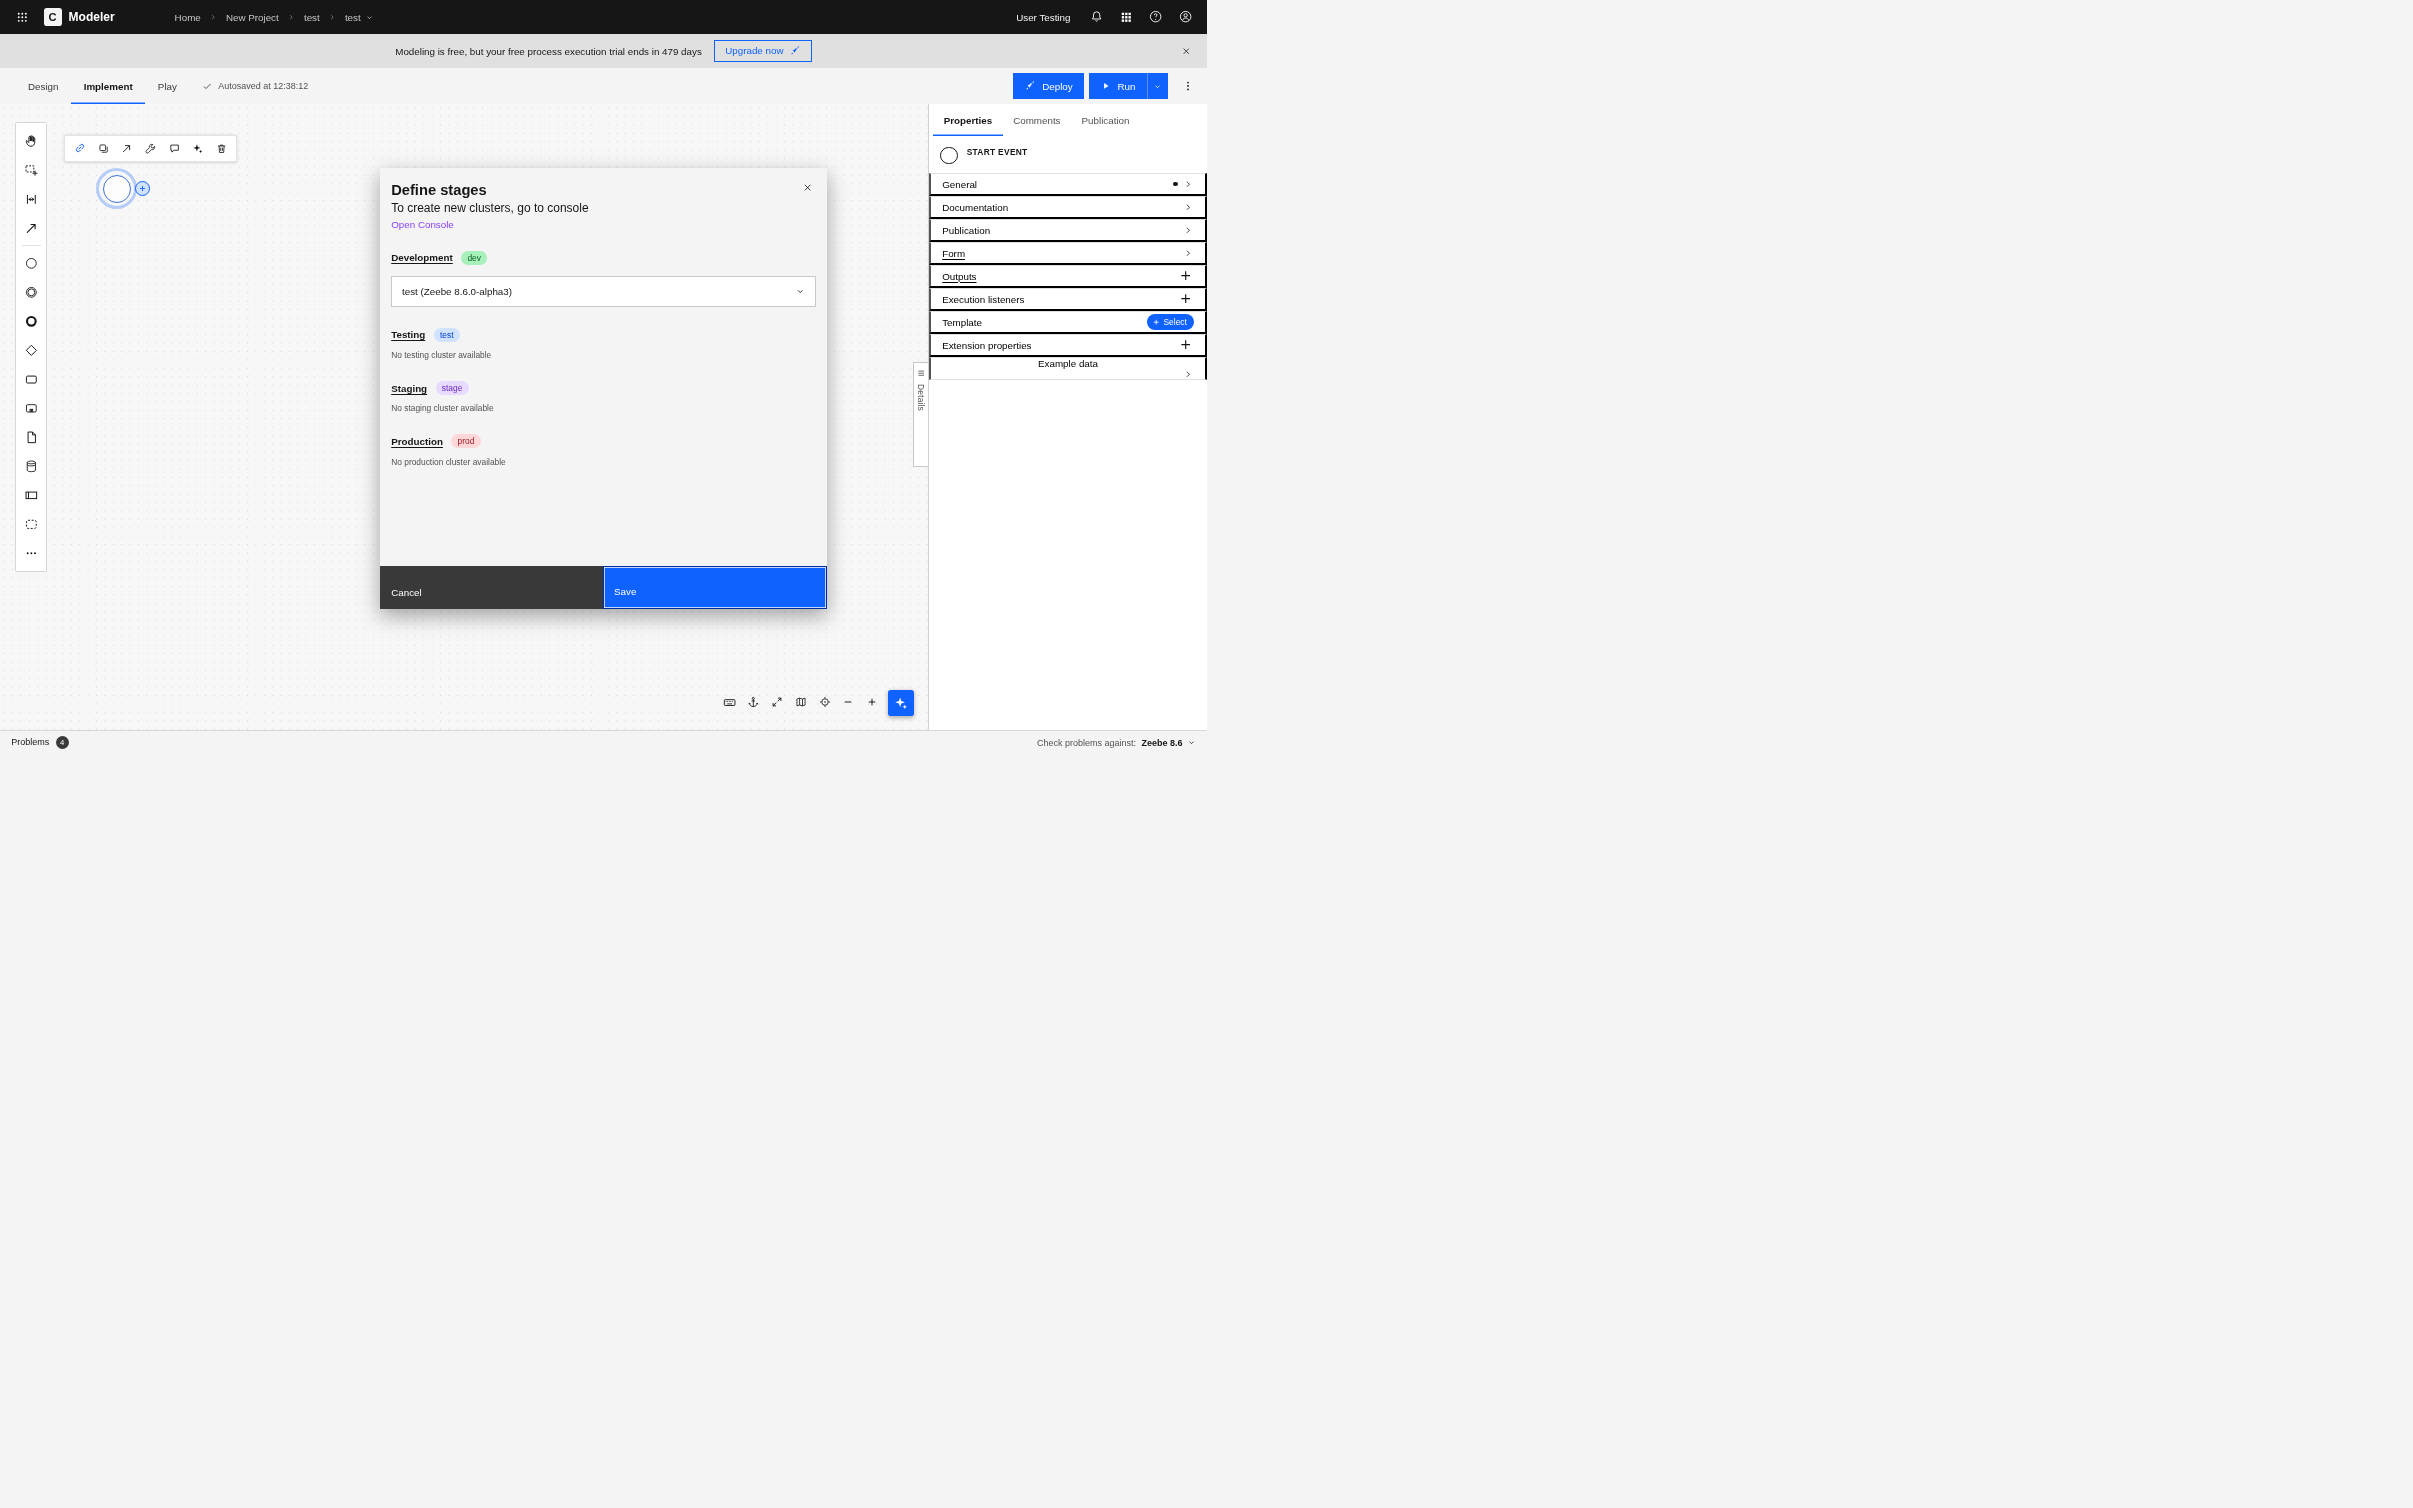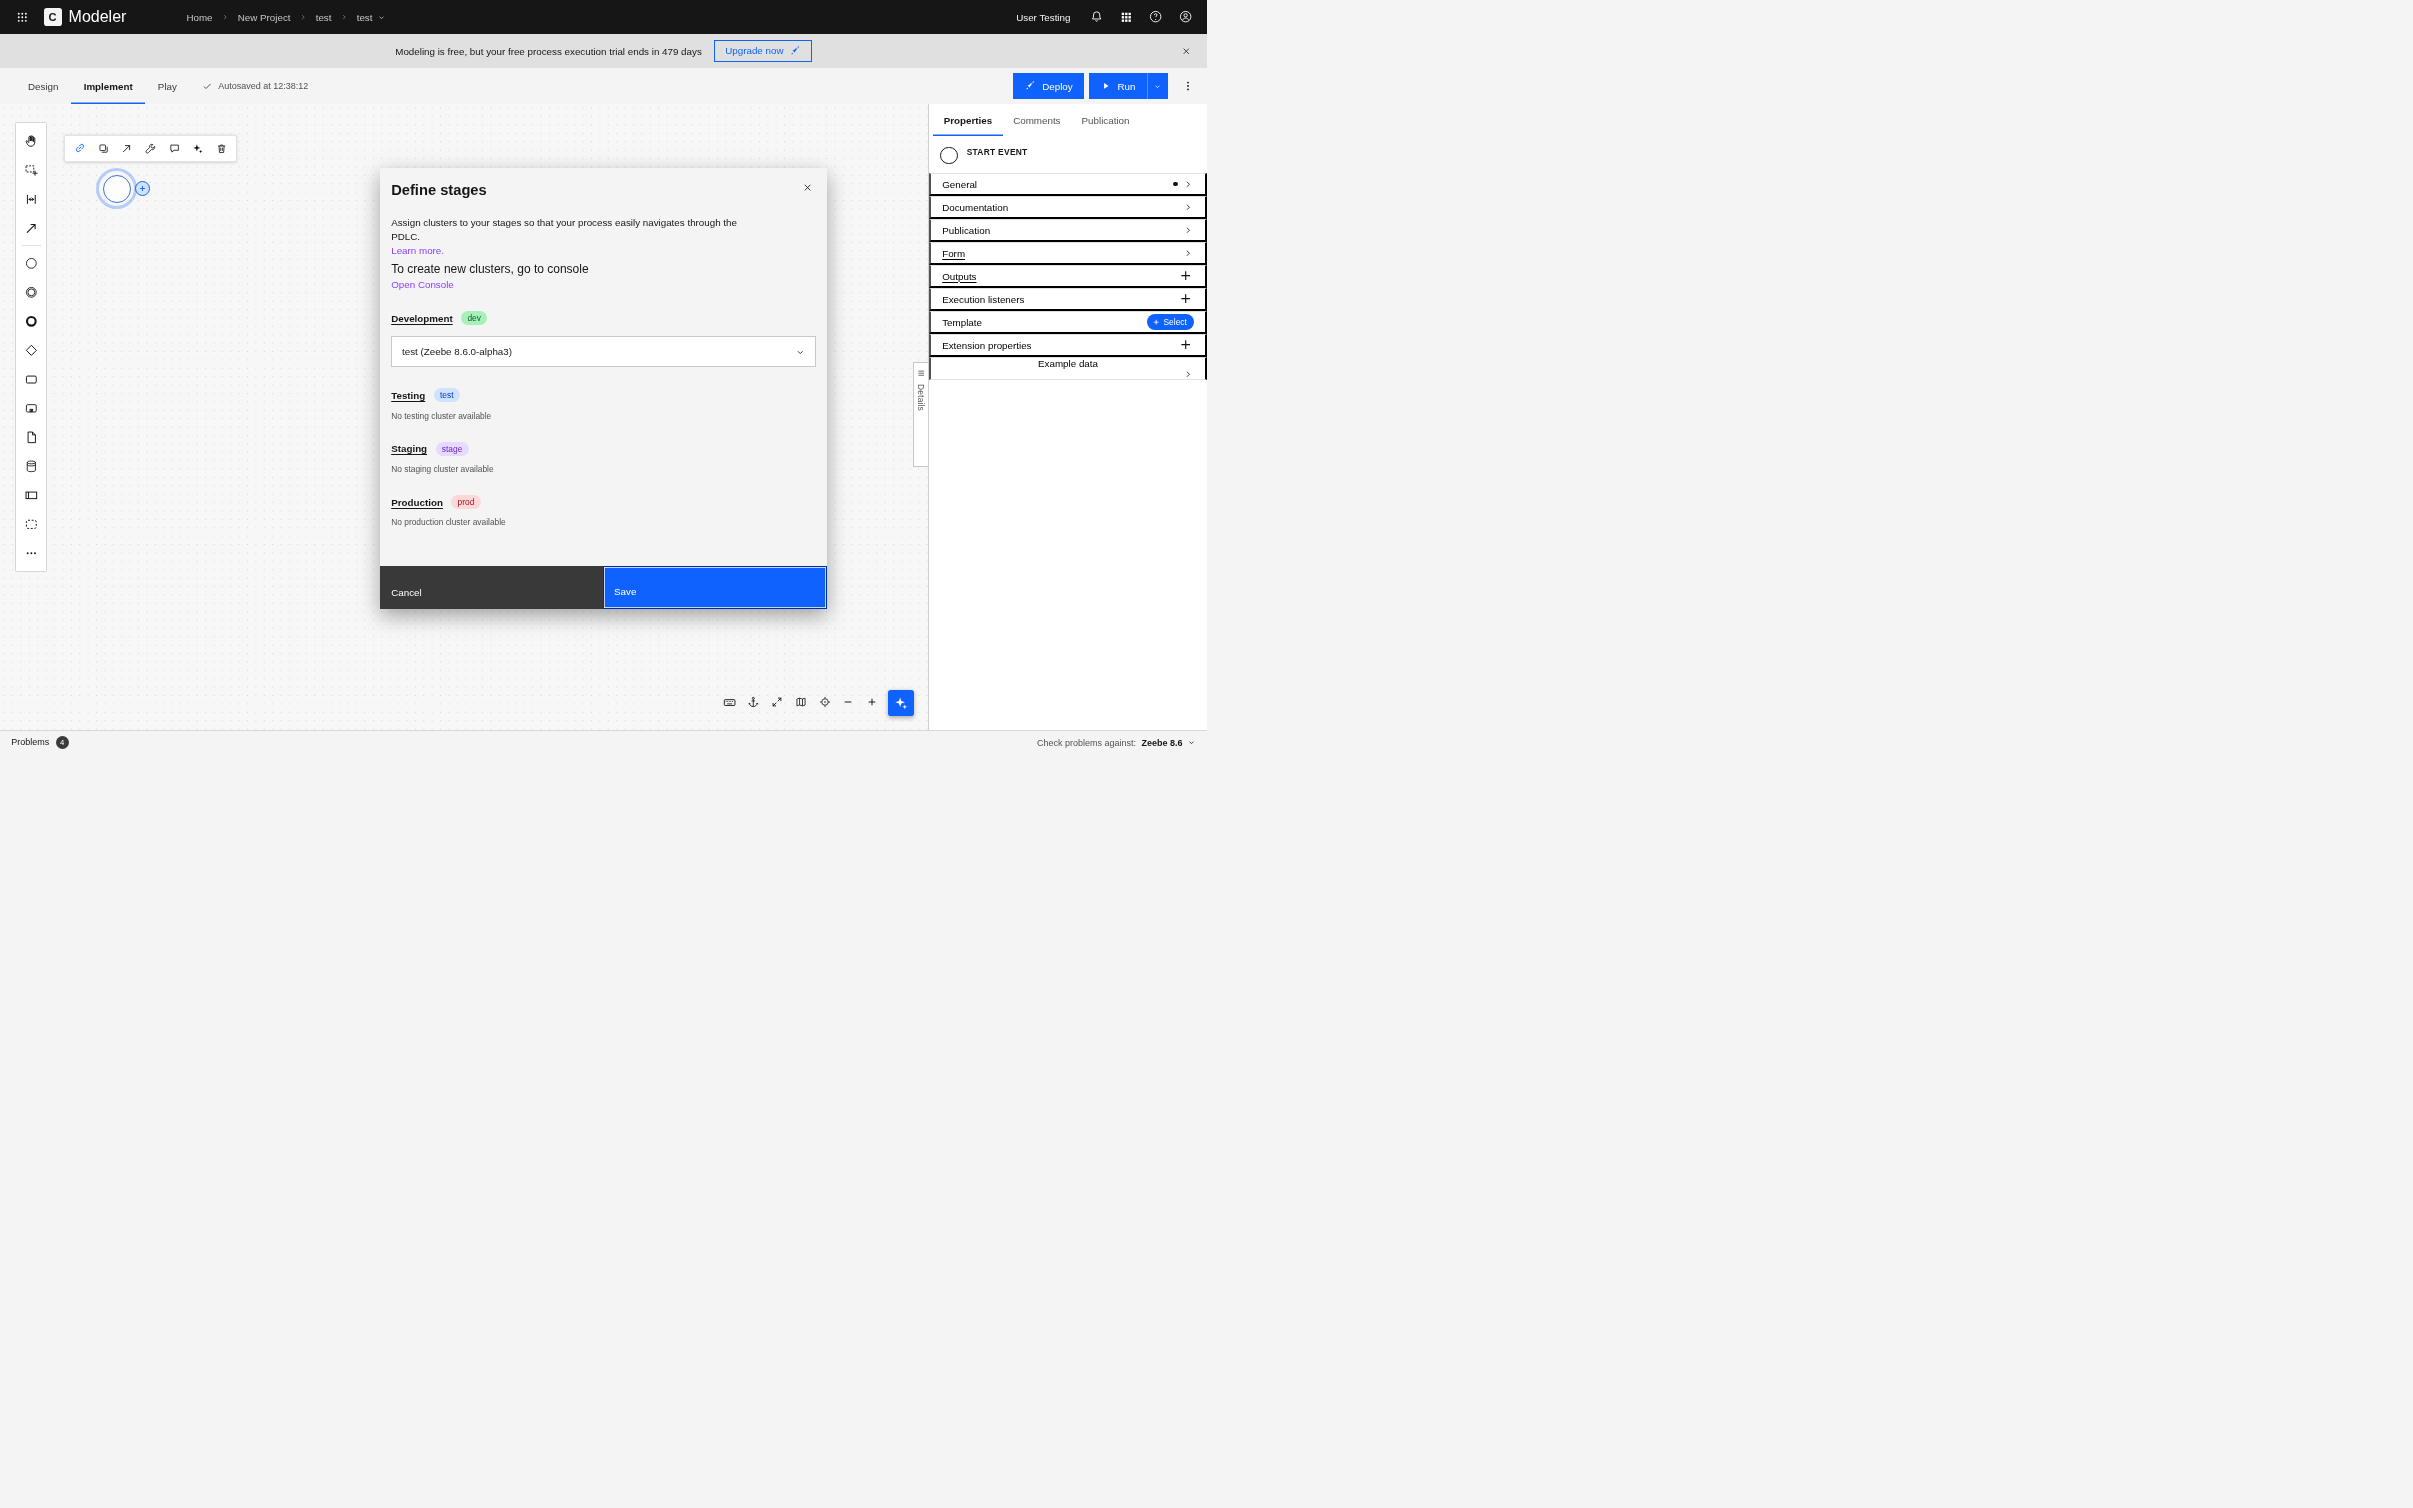--- a/index.html
+++ b/index.html
@@ -7,21 +7,21 @@
     font-family: "Liberation Sans", "DejaVu Sans", sans-serif; background: #f4f4f4; color: #161616; }
   button { font-family: inherit; }
   svg { display: block; }
   .app { display: flex; flex-direction: column; width: 100%; height: 100%; }
 
   
   .top-header { height: 34px; background: #161616; display: flex; align-items: center; padding: 0 9.8px; color: #fff; flex: 0 0 auto; }
   .icon-btn { background: none; border: none; display: inline-flex; align-items: center; justify-content: center; cursor: pointer; color: inherit; }
   .top-header .icon-btn { width: 24px; height: 24px; color: #fff; }
   .logo-box { width: 18px; height: 18px; background: #f4f4f4; border-radius: 2.8px; color: #161616; font-weight: bold; font-size: 11.2px; display: flex; align-items: center; justify-content: center; margin-left: 9.8px; }
-  .app-name { font-size: 16px; font-weight: 400; margin-left: 7px; }
+  .app-name { font-size: 12px; font-weight: 700; margin-left: 7px; }
   .breadcrumbs { display: flex; align-items: center; gap: 8.4px; margin-left: 60px; font-size: 9.8px; color: #c6c6c6; }
   .crumb { cursor: pointer; }
   .crumb-sep { color: #8d8d8d; }
   .crumb-last { display: flex; align-items: center; gap: 4.2px; cursor: pointer; }
   .header-right { margin-left: auto; display: flex; align-items: center; gap: 5.6px; }
   .user-label { font-size: 9.8px; color: #f4f4f4; margin-right: 8.4px; }
 
   
   .banner { height: 34px; background: #e0e0e0; position: relative; display: flex; align-items: center; justify-content: center; gap: 12.6px; flex: 0 0 auto; }
   .banner-msg { font-size: 9.8px; color: #161616; }
@@ -577,25 +577,20 @@
   <div class="modal-header">
     <h2 class="modal-title">Define stages</h2>
     <button class="icon-btn modal-close">
       <svg viewBox="0 0 16 16" width="11.2" height="11.2" fill="none" stroke="currentColor" stroke-width="1.2">
           <path d="M4 4l8 8M12 4l-8 8"></path>
         </svg>
     </button>
   </div>
 
   <div class="modal-body">
-    <p class="modal-desc">
-      <span>Assign clusters to your stages so that your process easily navigates through the PDLC.</span>
-      <br>
-      <button class="link">Learn more.</button>
-    </p>
     <p class="console-hint">To create new clusters, go to console</p>
     <button class="link open-console">Open Console</button>
 
     
     <div class="stage">
       <div class="stage-head">
         <span class="stage-name">Development</span>
         <span class="pill pill-dev">dev</span>
       </div>
       <button class="dropdown">

